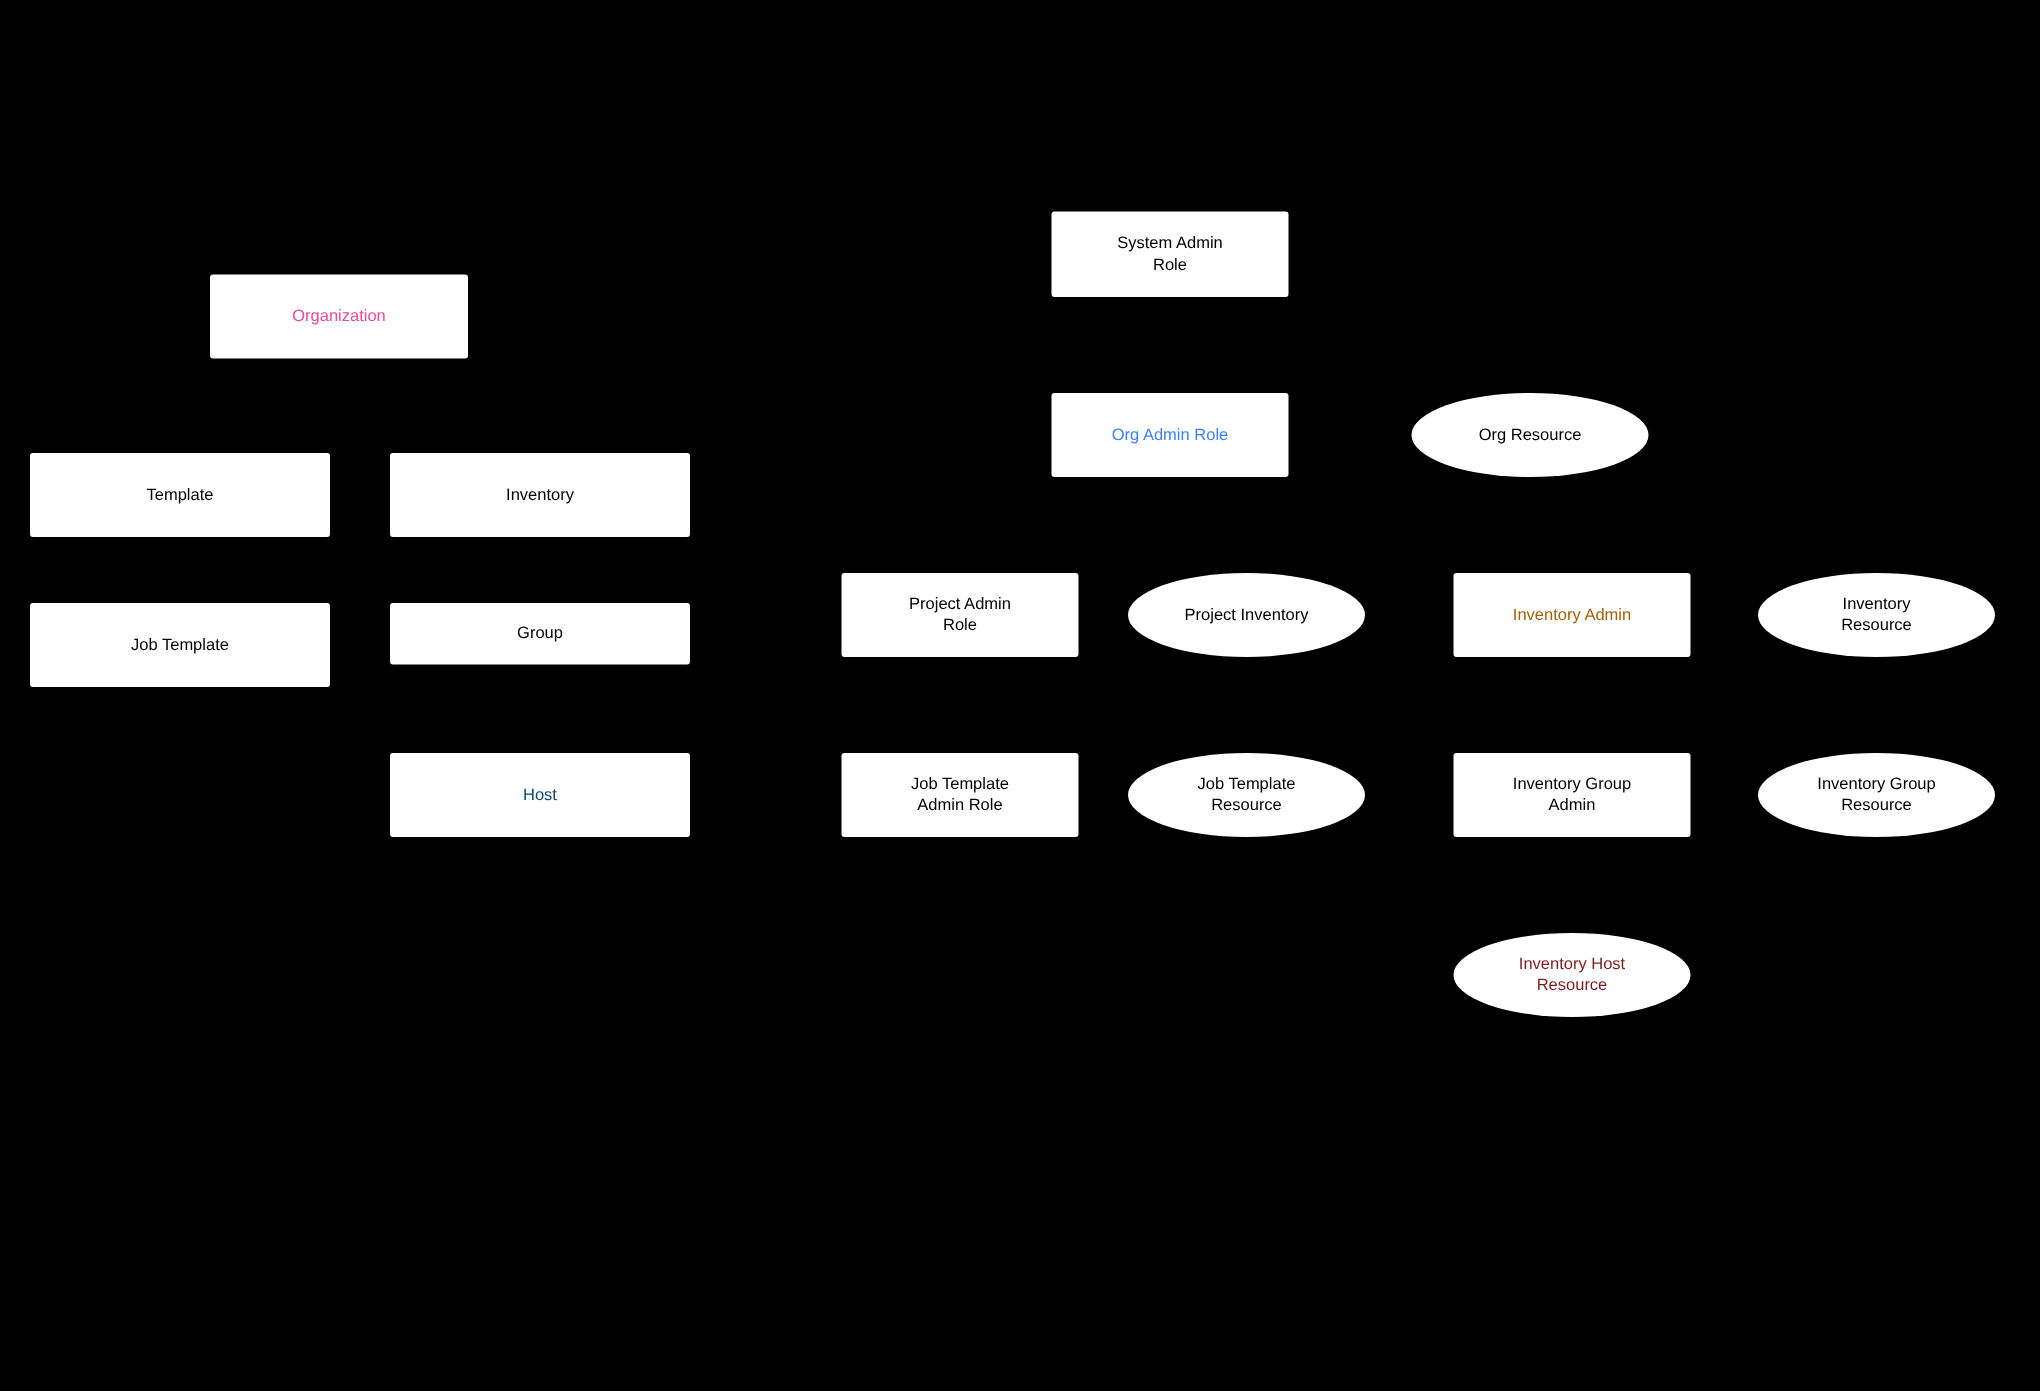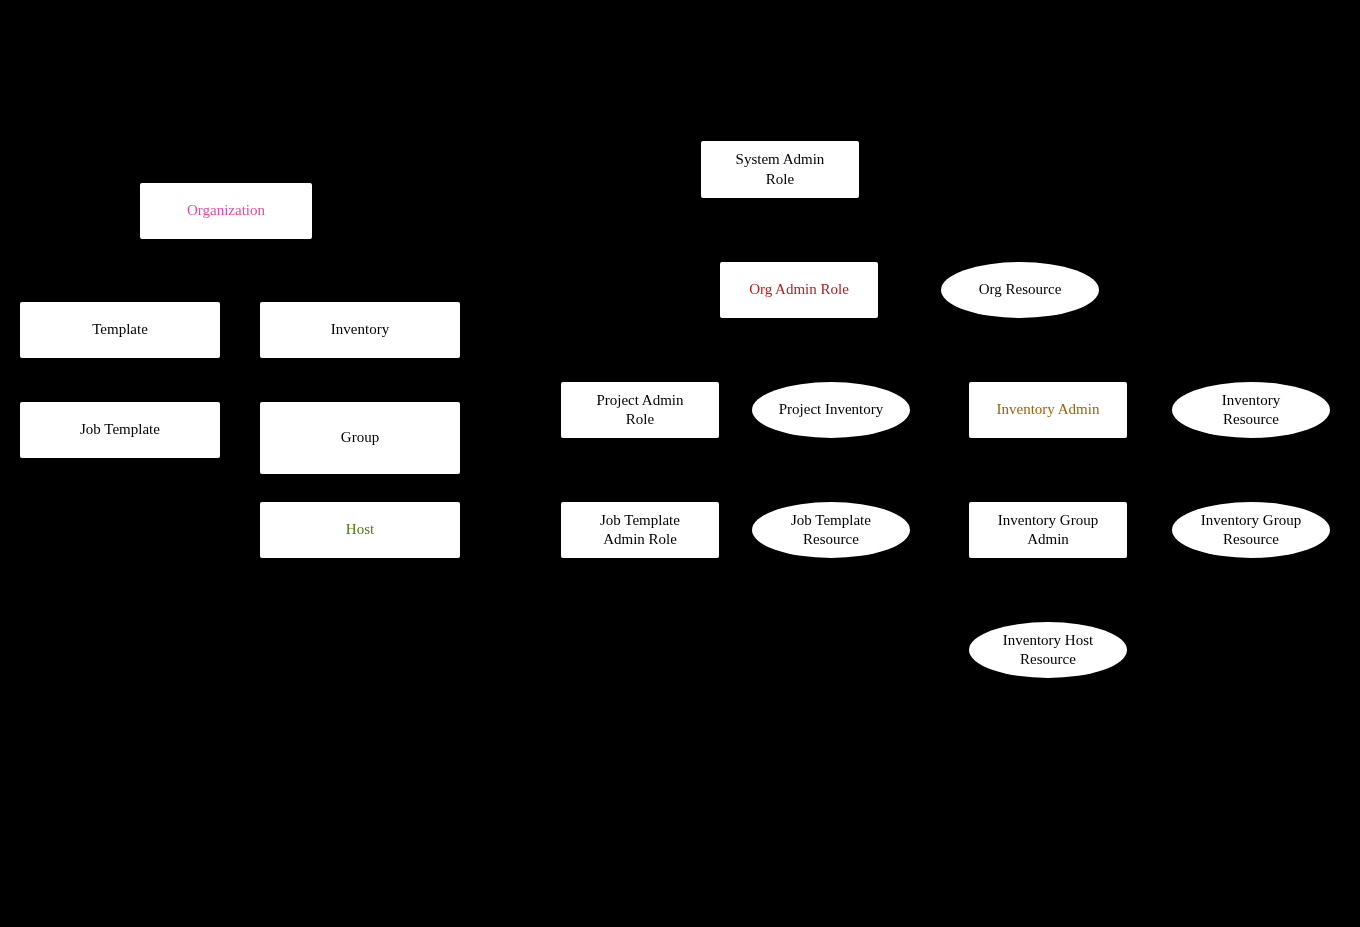--- a/index.html
+++ b/index.html
@@ -16,61 +16,60 @@
     font-family: "Liberation Sans", sans-serif;
   }
   .node {
     position: absolute;
     background: #ffffff;
     color: #000000;
     display: flex;
     align-items: center;
     justify-content: center;
     text-align: center;
-    font-size: 15px;
+    font-size: 11px;
     line-height: 1.3;
     box-sizing: border-box;
     padding: 4px 8px;
     white-space: pre-line;
-    font-family: Liberation Serif, serif;
   }
   .rect {
     border-radius: 2px;
   }
   .round {
     border-radius: 50% / 50%;
   }
   .node span {
     display: block;
     width: 100%;
   }
 </style>
 </head>
 <body>
 
 <div id="canvas" style="background: rgb(0, 0, 0);">
     <div class="node rect" style="left: 140px; top: 183px; width: 172px; height: 56px; background: rgb(255, 255, 255); color: #ec4899;"><span>Organization</span></div>
     <div class="node rect" style="left: 20px; top: 302px; width: 200px; height: 56px; background: rgb(255, 255, 255); color: rgb(0, 0, 0);"><span>Template</span></div>
     <div class="node rect" style="left: 260px; top: 302px; width: 200px; height: 56px; background: rgb(255, 255, 255); color: rgb(0, 0, 0);"><span>Inventory</span></div>
     <div class="node rect" style="left: 20px; top: 402px; width: 200px; height: 56px; background: rgb(255, 255, 255); color: rgb(0, 0, 0);"><span>Job Template</span></div>
-    <div class="node rect" style="left: 260px; top: 402px; width: 200px; height: 72px; background: rgb(255, 255, 255); color: rgb(0, 0, 0);"><span>Group</span></div>
-    <div class="node rect" style="left: 260px; top: 502px; width: 200px; height: 56px; background: rgb(255, 255, 255); color: #4d7c0f;"><span>Host</span></div>
+    <div class="node rect" style="left: 260px; top: 402px; width: 200px; height: 41px; background: rgb(255, 255, 255); color: rgb(0, 0, 0);"><span>Group</span></div>
+    <div class="node rect" style="left: 260px; top: 502px; width: 200px; height: 56px; background: rgb(255, 255, 255); color: #0c4a6e;"><span>Host</span></div>
     <div class="node rect" style="left: 701px; top: 141px; width: 158px; height: 57px; background: rgb(255, 255, 255); color: rgb(0, 0, 0);"><span>System Admin
 Role</span></div>
-    <div class="node rect" style="left: 720px; top: 262px; width: 158px; height: 56px; background: rgb(255, 255, 255); color: #b91c1c;"><span>Org Admin Role</span></div>
+    <div class="node rect" style="left: 701px; top: 262px; width: 158px; height: 56px; background: rgb(255, 255, 255); color: #3b82f6;"><span>Org Admin Role</span></div>
     <div class="node round" style="left: 941px; top: 262px; width: 158px; height: 56px; background: rgb(255, 255, 255); color: rgb(0, 0, 0);"><span>Org Resource</span></div>
     <div class="node rect" style="left: 561px; top: 382px; width: 158px; height: 56px; background: rgb(255, 255, 255); color: #000000;"><span>Project Admin
 Role</span></div>
     <div class="node round" style="left: 752px; top: 382px; width: 158px; height: 56px; background: rgb(255, 255, 255); color: rgb(0, 0, 0);"><span>Project Inventory</span></div>
     <div class="node rect" style="left: 969px; top: 382px; width: 158px; height: 56px; background: rgb(255, 255, 255); color: #a16207;"><span>Inventory Admin</span></div>
     <div class="node round" style="left: 1172px; top: 382px; width: 158px; height: 56px; background: rgb(255, 255, 255); color: rgb(0, 0, 0);"><span>Inventory
 Resource</span></div>
     <div class="node rect" style="left: 561px; top: 502px; width: 158px; height: 56px; background: rgb(255, 255, 255); color: rgb(0, 0, 0);"><span>Job Template
 Admin Role</span></div>
     <div class="node round" style="left: 752px; top: 502px; width: 158px; height: 56px; background: rgb(255, 255, 255); color: rgb(0, 0, 0);"><span>Job Template
 Resource</span></div>
     <div class="node rect" style="left: 969px; top: 502px; width: 158px; height: 56px; background: rgb(255, 255, 255); color: rgb(0, 0, 0);"><span>Inventory Group
 Admin</span></div>
     <div class="node round" style="left: 1172px; top: 502px; width: 158px; height: 56px; background: rgb(255, 255, 255); color: rgb(0, 0, 0);"><span>Inventory Group
 Resource</span></div>
-    <div class="node round" style="left: 969px; top: 622px; width: 158px; height: 56px; background: rgb(255, 255, 255); color: #000000;"><span>Inventory Host
+    <div class="node round" style="left: 969px; top: 622px; width: 158px; height: 56px; background: rgb(255, 255, 255); color: #7f1d1d;"><span>Inventory Host
 Resource</span></div>
   </div>
 
 </body></html>

